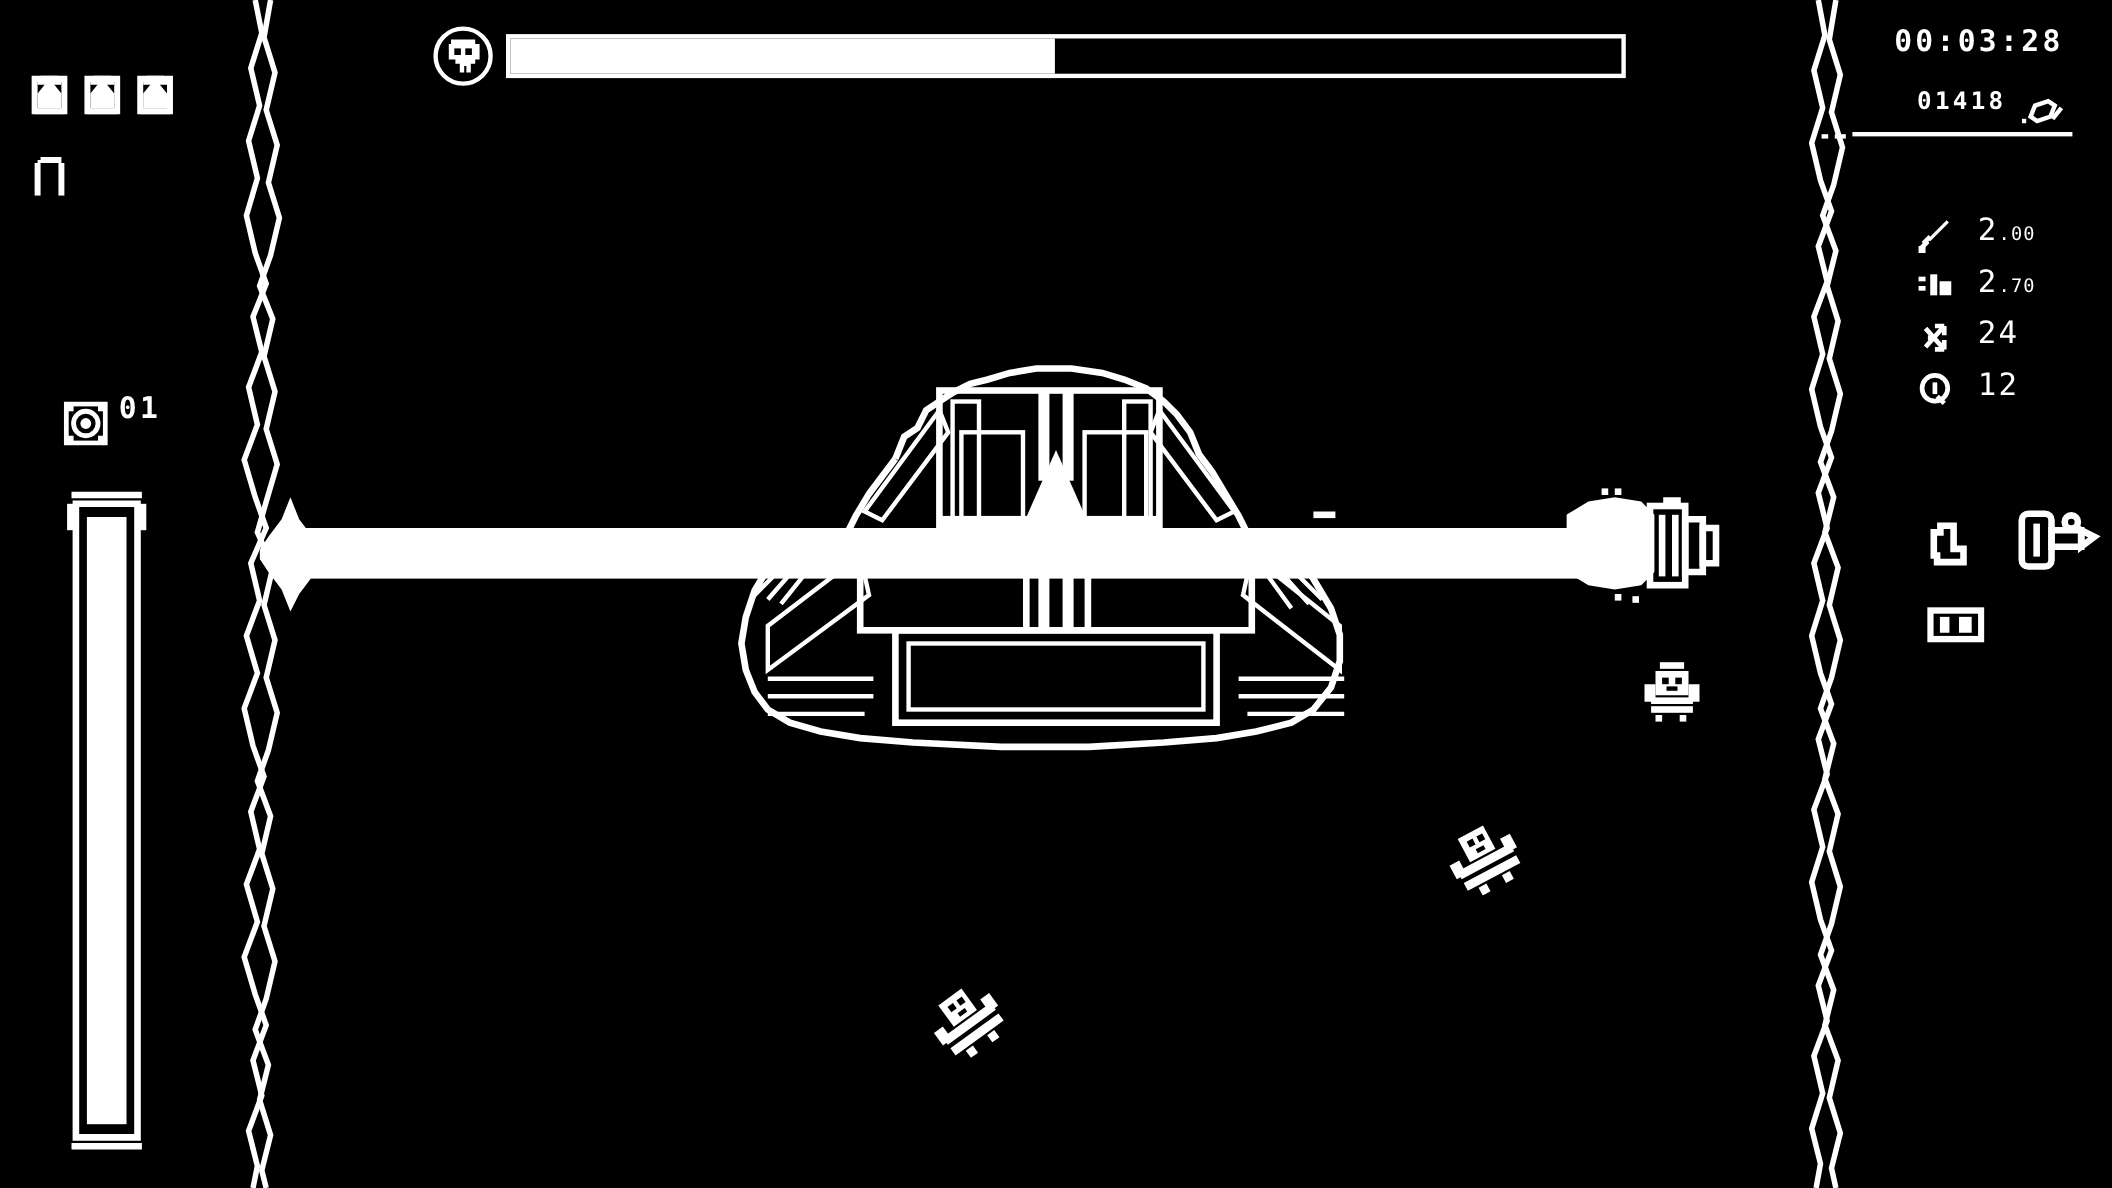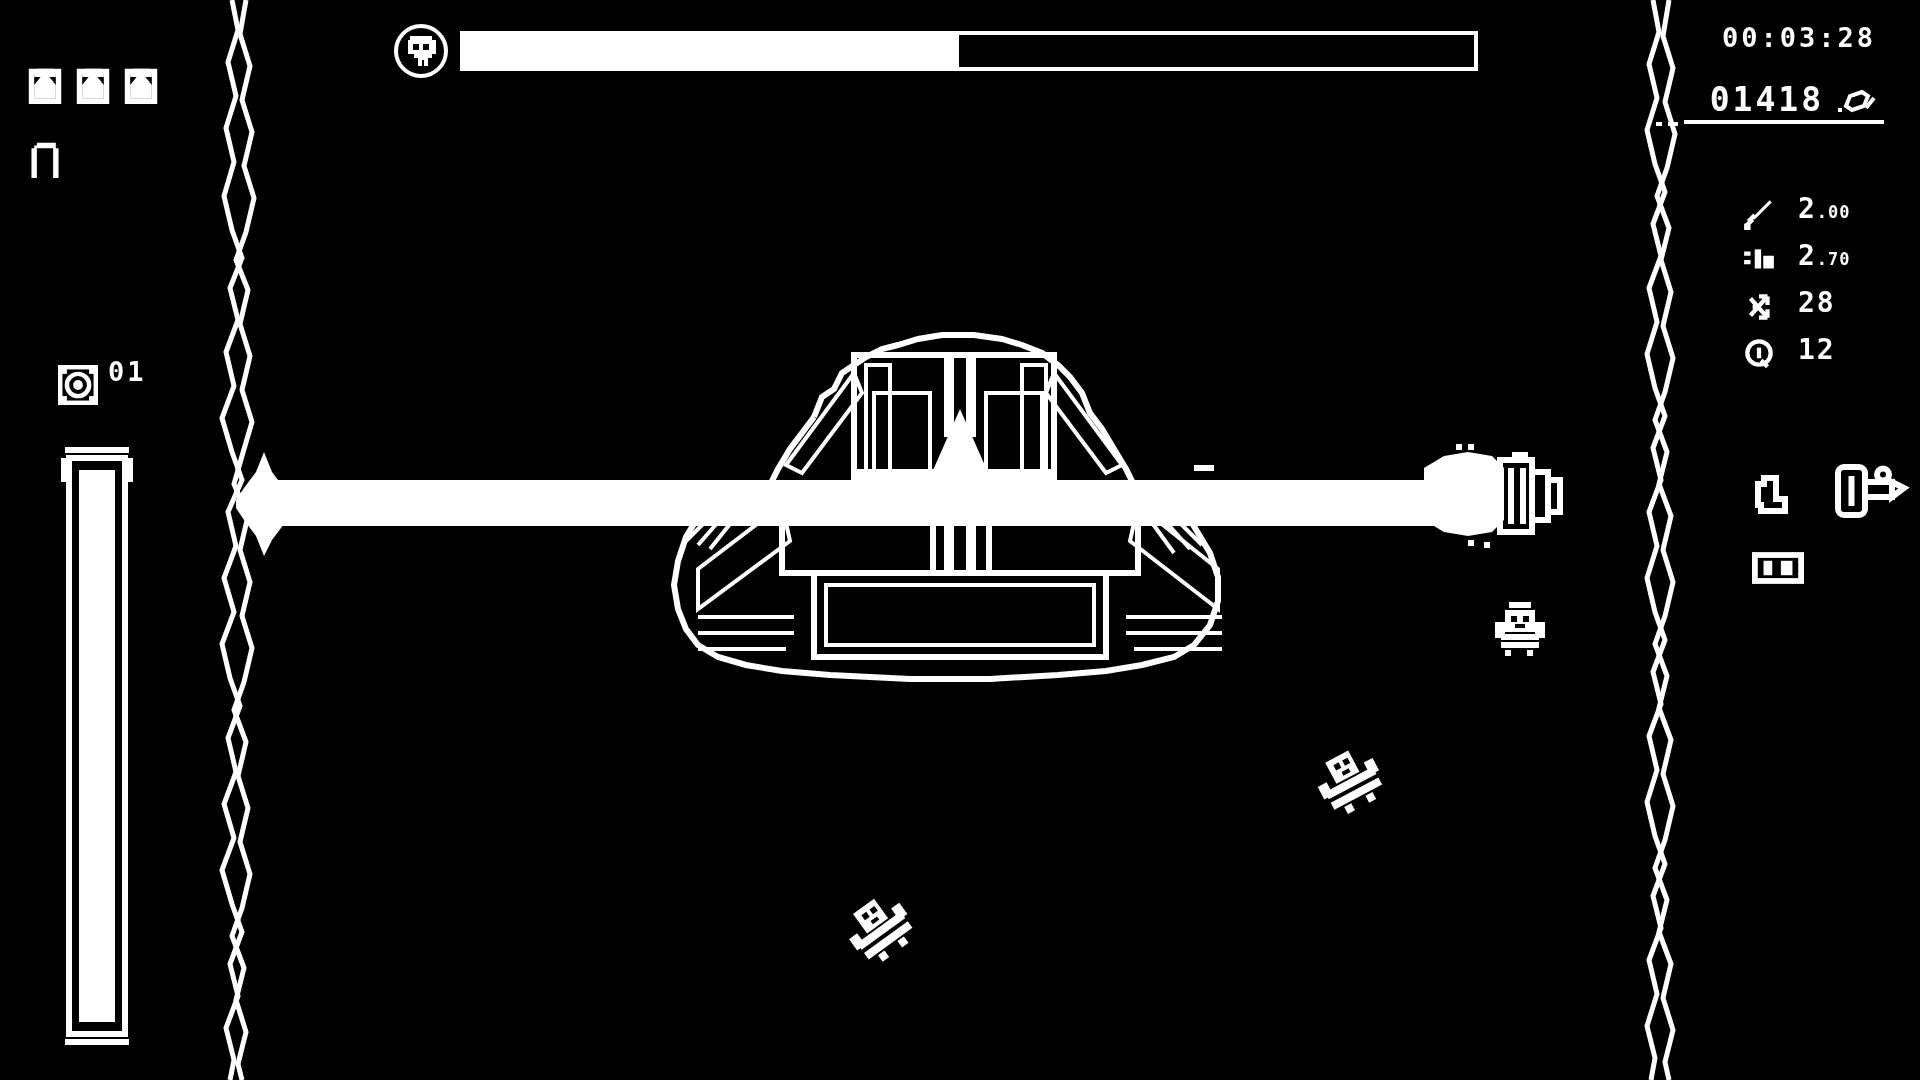--- a/index.html
+++ b/index.html
@@ -16,30 +16,30 @@
 
   
   #bossbar-wrap{position:absolute;left:392px;top:22px;width:1090px;height:60px;}
   #skull{position:absolute;left:0;top:0;width:58px;height:58px;}
   #bossbar{position:absolute;left:68px;top:9px;width:1018px;height:40px;
            border:4px solid #fff;background:#000;box-sizing:border-box;}
   #bossbar-fill{position:absolute;left:0;top:0;height:100%;background:#fff;}
 
   
   #timer{right:44px;top:22px;font-size:27px;}
-  #score{right:96px;top:80px;font-size:33px;}
+  #score{right:96px;top:80px;font-size:22px;}
   #score-glyph{position:absolute;right:42px;top:84px;width:40px;height:32px;}
   #score-rule{position:absolute;right:36px;top:120px;width:200px;height:4px;background:#fff;}
   #score-rule2{position:absolute;right:242px;top:122px;width:10px;height:4px;background:#fff;}
   #score-rule3{position:absolute;right:258px;top:122px;width:6px;height:4px;background:#fff;}
 
   
   .statrow{position:absolute;left:1742px;width:180px;height:44px;}
   .stat-ico{position:absolute;left:0;top:0;width:34px;height:34px;}
-  .stat-val{position:absolute;left:56px;top:-4px;font-size:28px;font-weight:bold;letter-spacing:2px;}
+  .stat-val{position:absolute;left:56px;top:-4px;font-size:28px;font-weight:normal;letter-spacing:2px;}
   .stat-frac{font-size:17px;letter-spacing:1px;}
 
   
   .inv{position:absolute;}
 
   
   .life{position:absolute;width:38px;height:46px;}
   #bomb-ico{position:absolute;left:58px;top:365px;width:40px;height:40px;}
   #bomb-count{left:108px;top:356px;font-size:27px;}
   #gauge{position:absolute;left:57px;top:430px;width:80px;height:630px;}
@@ -123,21 +123,21 @@
     </svg>
     <div class="stat-val"><span>2</span><span class="stat-frac">.<span>70</span></span></div>
   </div>
 
   <div class="statrow" style="top:290px">
     <svg class="stat-ico" viewBox="0 0 16 16">
       <path d="M4 12 L12 3 M12 3 h-4 M12 3 v4" stroke="#fff" stroke-width="2" fill="none"></path>
       <path d="M4 4 L12 13 M12 13 h-4 M12 13 v-4" stroke="#fff" stroke-width="2" fill="none"></path>
       <rect x="5" y="7" width="2" height="2" fill="#fff"></rect>
     </svg>
-    <div class="stat-val">28</div>
+    <div class="stat-val">24</div>
   </div>
 
   <div class="statrow" style="top:337px">
     <svg class="stat-ico" viewBox="0 0 16 16">
       <circle cx="8" cy="7.5" r="5.5" fill="none" stroke="#fff" stroke-width="2"></circle>
       <rect x="7" y="5" width="2" height="5" fill="#fff"></rect>
       <path d="M9 11 l3 3" stroke="#fff" stroke-width="2"></path>
     </svg>
     <div class="stat-val">12</div>
   </div>

